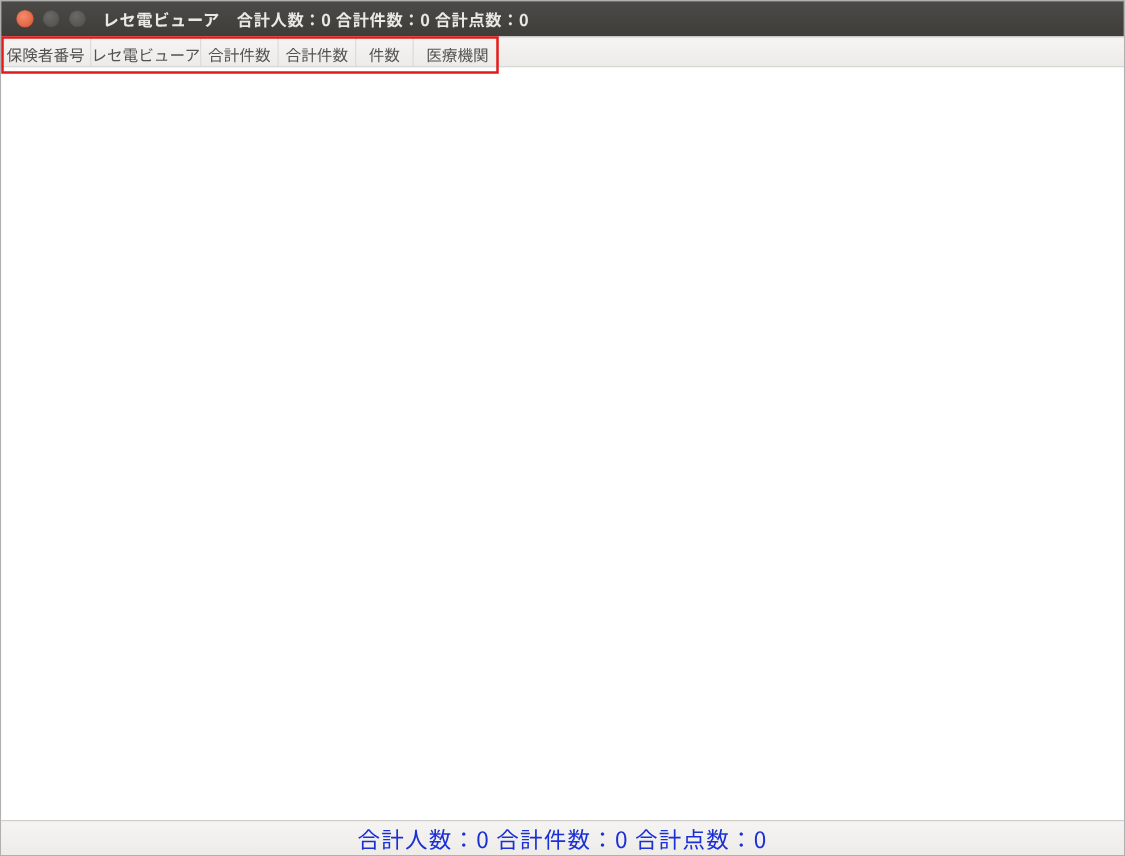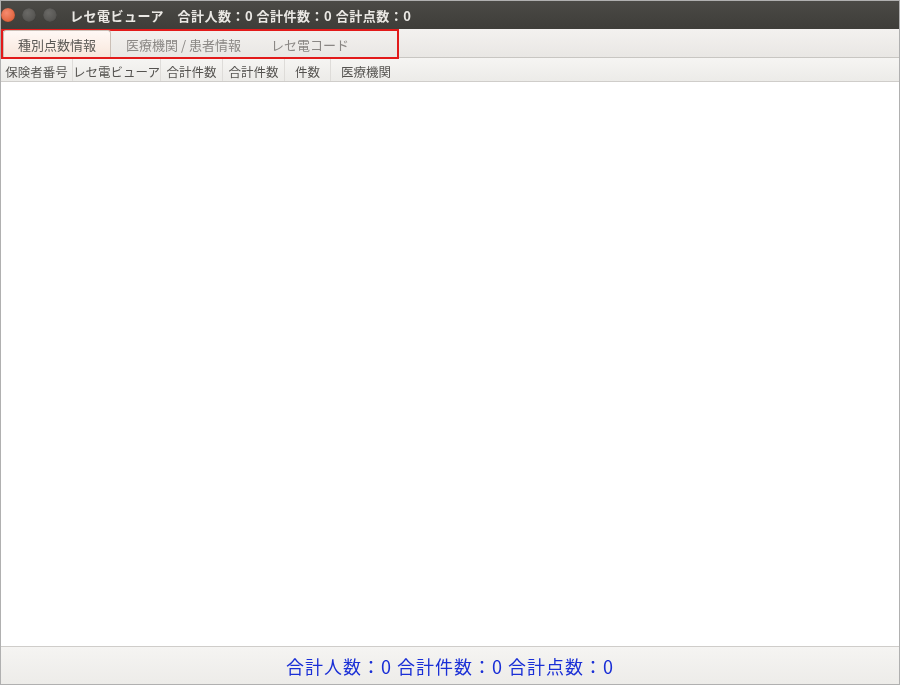--- a/index.html
+++ b/index.html
@@ -3,21 +3,21 @@
 <meta charset="utf-8">
 <style>
   * { box-sizing: border-box; margin: 0; padding: 0; }
   html, body { width: 900px; height: 685px; font-family: "Noto Sans CJK JP", "Meiryo", sans-serif; background: #fff; }
   .window { width: 900px; height: 685px; display: flex; flex-direction: column; border: 1px solid #b0b0b0; background: #fff; }
   
   .titlebar {
     height: 28px;
     background: linear-gradient(#4b4a46, #3e3d39);
     display: flex; align-items: center; gap: 7px;
-    padding: 0 0;
+    padding: 0 12px;
     color: #eae8e4; font-size: 13px; font-weight: bold;
     flex: 0 0 auto;
   }
   .tb-btn { width: 14px; height: 14px; border-radius: 50%; display: inline-block; }
   .tb-close { background: radial-gradient(circle at 40% 35%, #f58b6f, #d9542b); box-shadow: inset 0 0 1px rgba(0,0,0,0.4); }
   .tb-min, .tb-max { background: radial-gradient(circle at 40% 35%, #6a6966, #4d4c49); box-shadow: inset 0 0 1px rgba(0,0,0,0.5); }
   .titlebar .title-text { margin-left: 6px; letter-spacing: 0.5px; }
   
   .tabrow-wrap {
     position: relative;
@@ -80,21 +80,21 @@
   .w-receipt  { width: 88px; }
   .w-kouhi    { width: 62px; }
   .w-shinryo  { width: 62px; }
   .w-kensu    { width: 46px; }
   .w-goukei   { width: 70px; }
   .w-uchiwake { width: 110px; }
   
   .datapane { flex: 1 1 auto; background: #ffffff; }
   
   .footer {
-    height: 38px;
+    height: 28px;
     display: flex; align-items: center; justify-content: center;
     font-size: 18px;
     color: #1a2fd6;
     background: linear-gradient(#f5f4f2, #edece9);
     border-top: 1px solid #cfcdca;
     flex: 0 0 auto;
     letter-spacing: 1px;
   }
 </style>
 </head>
@@ -103,31 +103,20 @@
 <div class="window">
 
   <div class="titlebar">
     <span class="tb-btn tb-close"></span>
     <span class="tb-btn tb-min"></span>
     <span class="tb-btn tb-max"></span>
     <span class="title-text">レセ電ビューア　合計人数：0 合計件数：0 合計点数：0</span>
   </div>
 
   <div class="tabrow-wrap">
-    <div class="tabrow">
-      <div class="tab active">
-        <span>種別点数情報</span>
-      </div>
-      <div class="tab">
-        <span>医療機関 / 患者情報</span>
-      </div>
-      <div class="tab">
-        <span>レセ電コード</span>
-      </div>
-    </div>
     <div class="red-annot"></div>
   </div>
 
   <div class="tablehdr">
     <div class="th w-hokensha">
         <span>保険者番号</span>
       </div>
     <div class="th w-receipt">
         <span>レセ電ビューア</span>
       </div>

